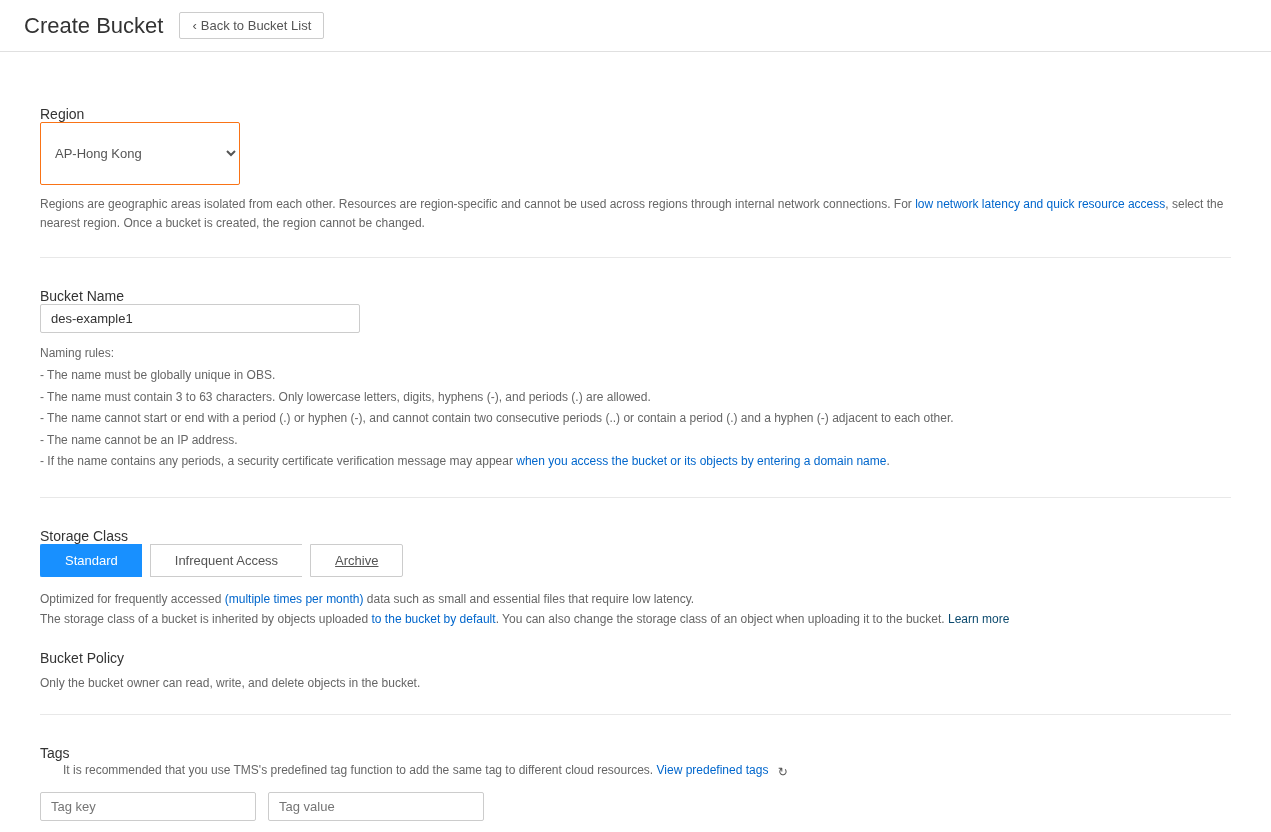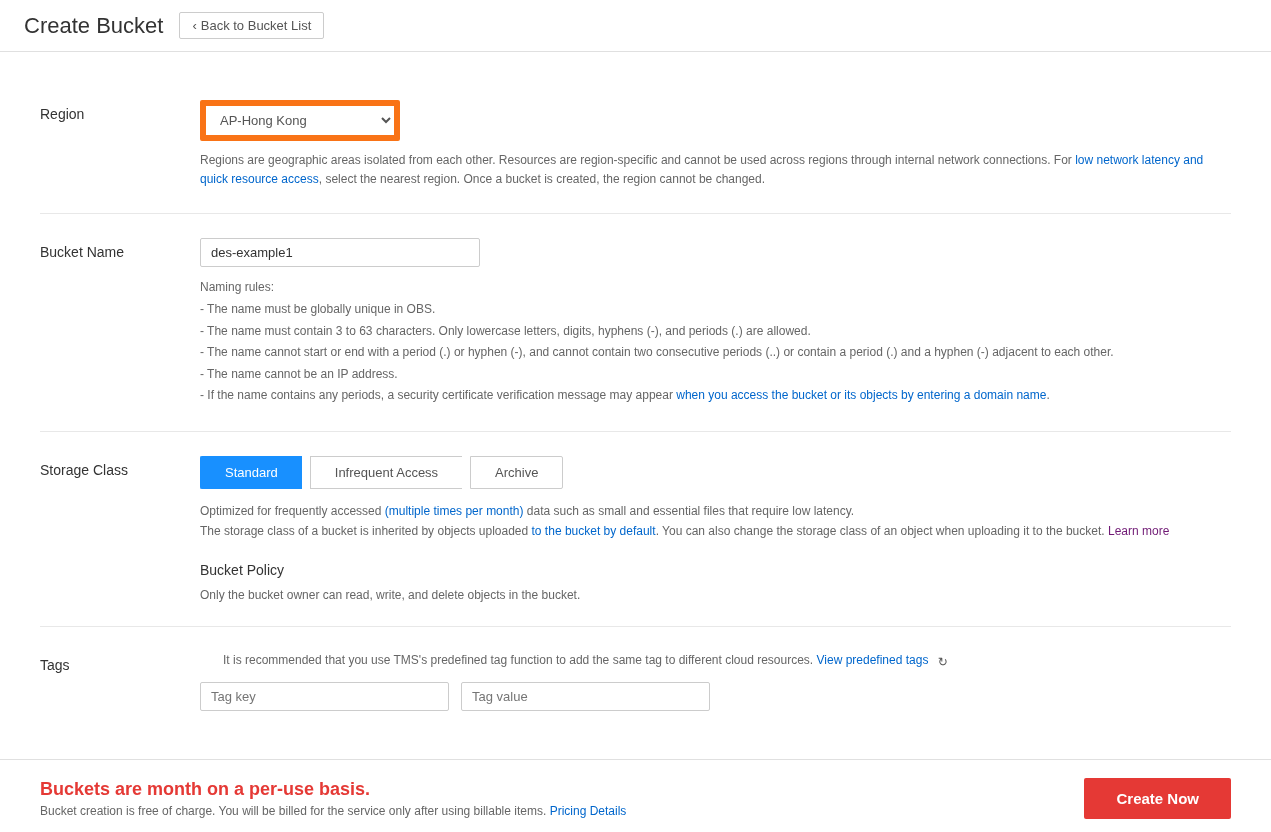--- a/index.html
+++ b/index.html
@@ -46,57 +46,58 @@
       flex: 1;
       background: #fff;
       margin: 0;
       padding: 24px 40px;
     }
     .form-section {
       border-bottom: 1px solid #e8e8e8;
       padding: 24px 0;
       display: flex;
       gap: 0;
+      flex-direction: column;
     }
     .form-section:last-child { border-bottom: none; }
     .section-label {
       width: 160px;
       min-width: 160px;
       font-size: 14px;
       color: #333;
       font-weight: 500;
       padding-top: 6px;
     }
     .section-content {
       flex: 1;
     }
     .region-select {
       display: flex;
       align-items: center;
     }
     select.region-dropdown {
-      padding: 6px 10px;
-      border: 6px solid #f97316;
+      padding: 22px 10px;
+      border: 1px solid #f97316;
       border-radius: 2px;
       font-size: 13px;
       color: #555;
       background: #fff;
       width: 200px;
       cursor: pointer;
       appearance: auto;
     }
     .help-text {
       font-size: 12px;
       color: #666;
       margin-top: 10px;
       line-height: 1.6;
     }
     .help-text a { color: #0066cc; text-decoration: none; }
     .bucket-name-input {
-      width: 280px;
+      width: 320px;
       padding: 6px 10px;
       border: 1px solid #ccc;
       border-radius: 2px;
       font-size: 13px;
       color: #333;
     }
     .naming-rules {
       font-size: 12px;
       color: #666;
       margin-top: 10px;
@@ -109,56 +110,56 @@
     }
     .tab-btn {
       padding: 8px 24px;
       border: 1px solid #ccc;
       background: #fff;
       font-size: 13px;
       color: #555;
       cursor: pointer;
       border-right: none;
     }
-    .tab-btn:last-child { border-right: 1px solid #ccc; }
+    .tab-btn:last-child { border-right: 1px solid #ccc; text-decoration: underline; }
     .tab-btn.active {
       background: #1890ff;
       color: #fff;
       border-color: #1890ff;
     }
     .tab-btn:first-child { border-radius: 2px 0 0 2px; }
     .tab-btn:last-child { border-radius: 0 2px 2px 0; }
     .storage-desc {
       font-size: 12px;
       color: #666;
       margin-top: 12px;
       line-height: 1.7;
     }
-    .storage-desc a { color: #701a75; text-decoration: none; }
+    .storage-desc a { color: #0c4a6e; text-decoration: none; }
     .storage-desc span.highlight { color: #0066cc; }
     .tags-desc {
       font-size: 12px;
       color: #666;
       margin-bottom: 12px;
       line-height: 1.6;
       margin-left: 23px;
     }
     .tags-desc a { color: #0066cc; text-decoration: none; }
     .tags-inputs {
       display: flex;
       gap: 12px;
       margin-top: 8px;
     }
     .tag-input {
       padding: 6px 10px;
       border: 1px solid #ccc;
       border-radius: 2px;
       font-size: 13px;
       color: #999;
-      width: 249px;
+      width: 216px;
       background: #fff;
     }
     .refresh-icon {
       display: inline-block;
       width: 16px;
       height: 16px;
       margin-left: 6px;
       vertical-align: middle;
       cursor: pointer;
       color: #555;

